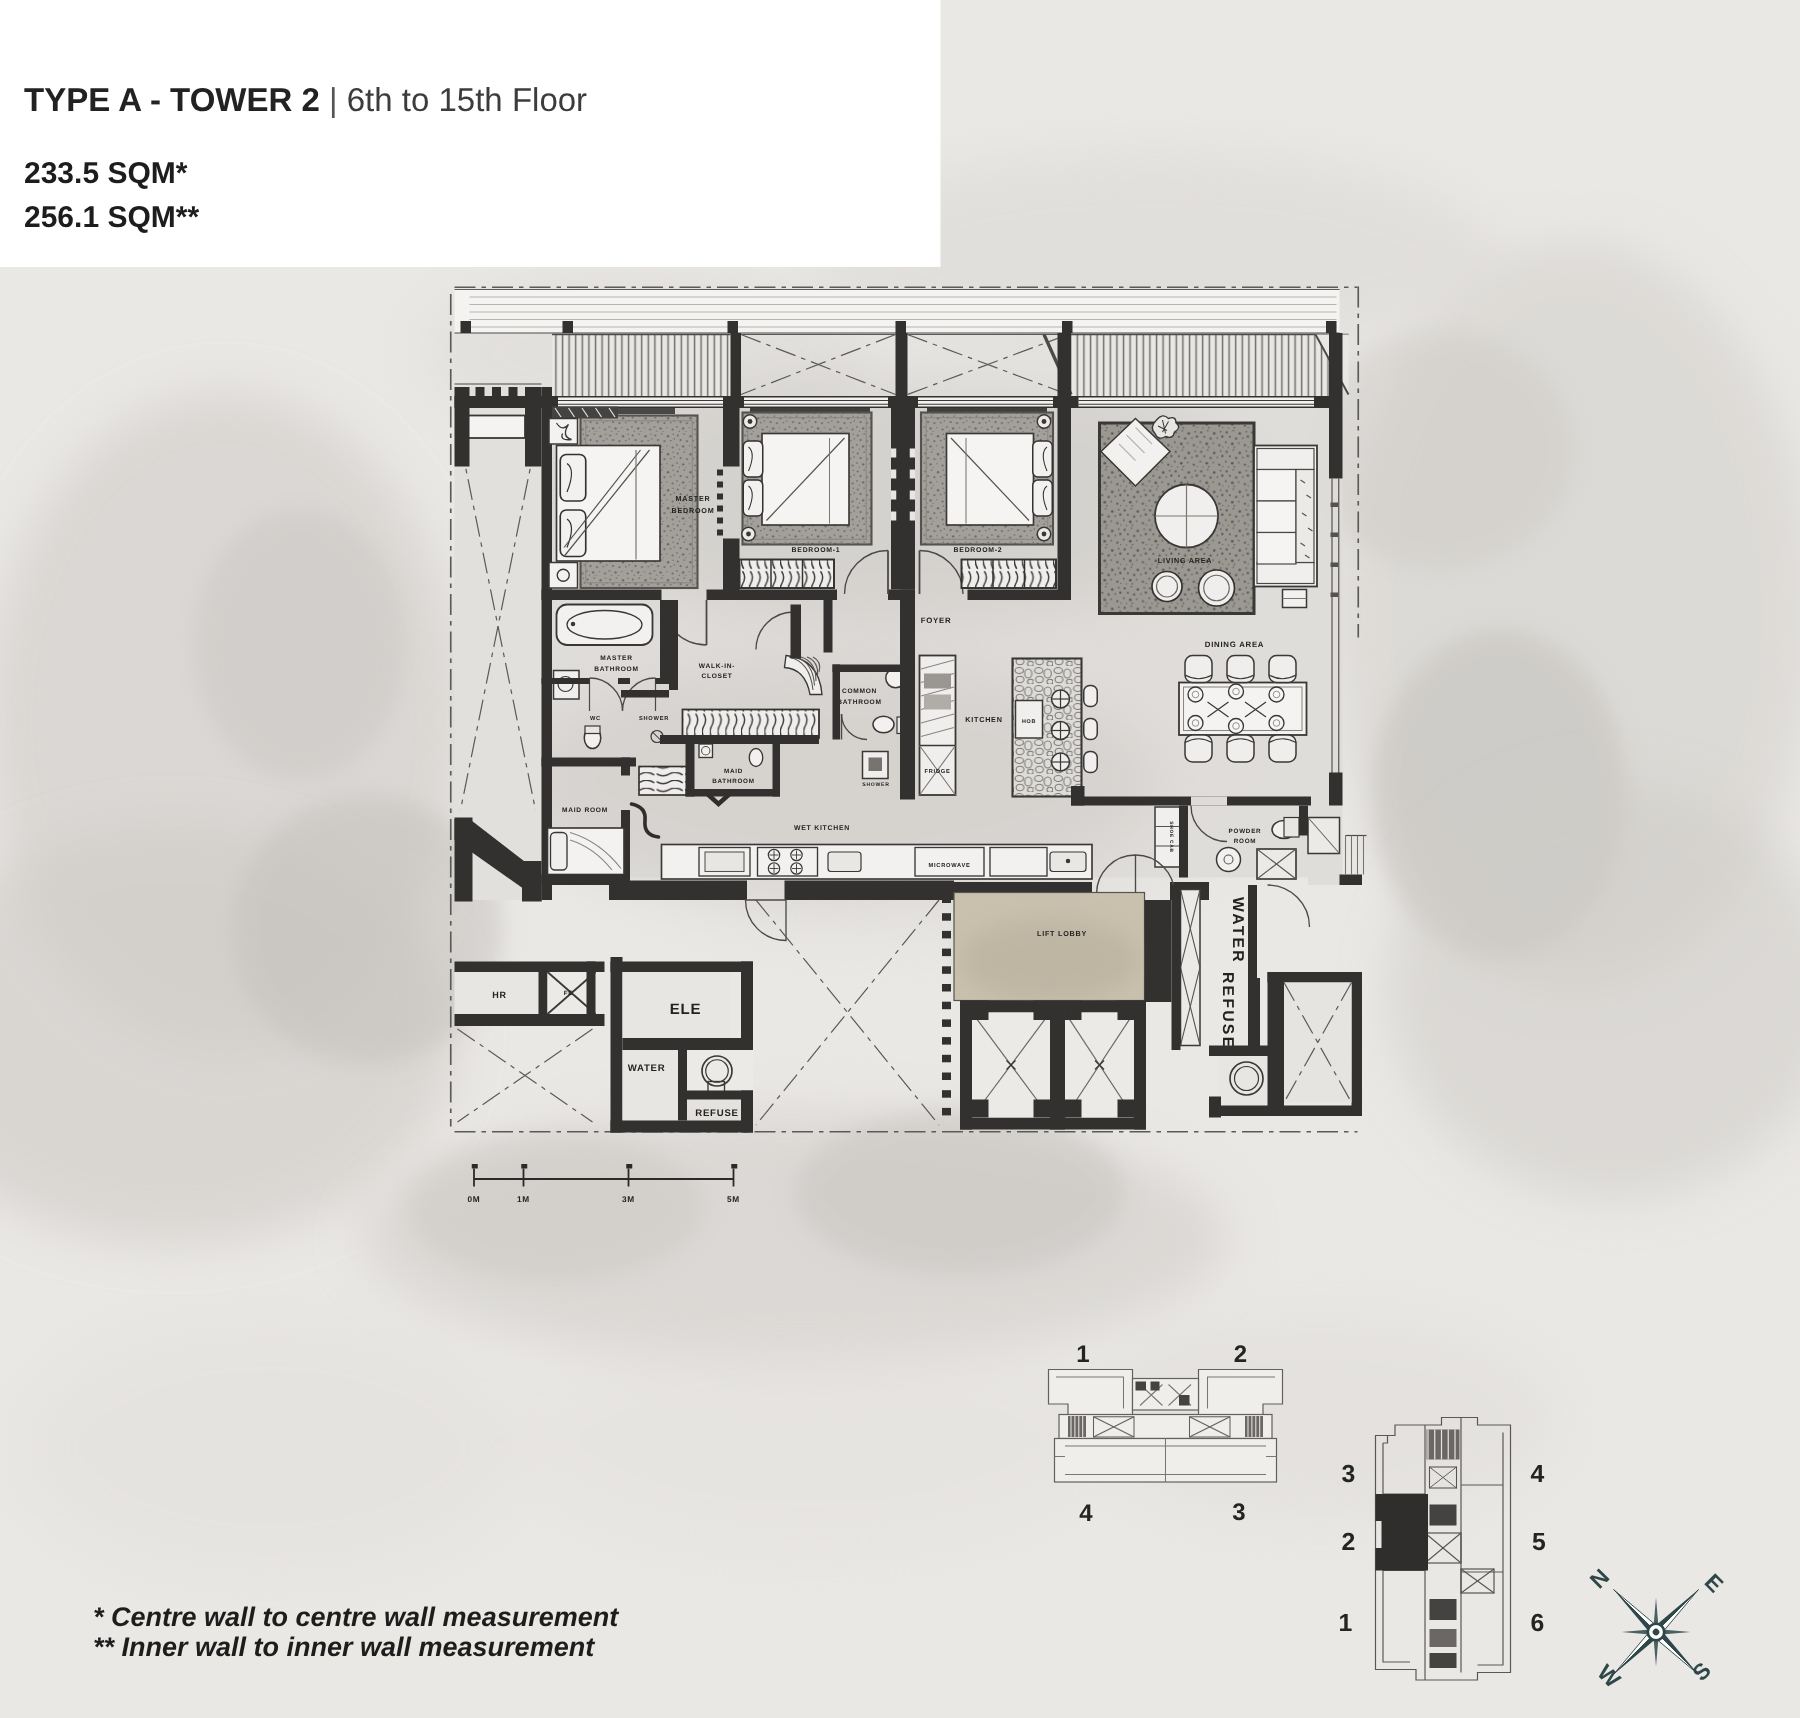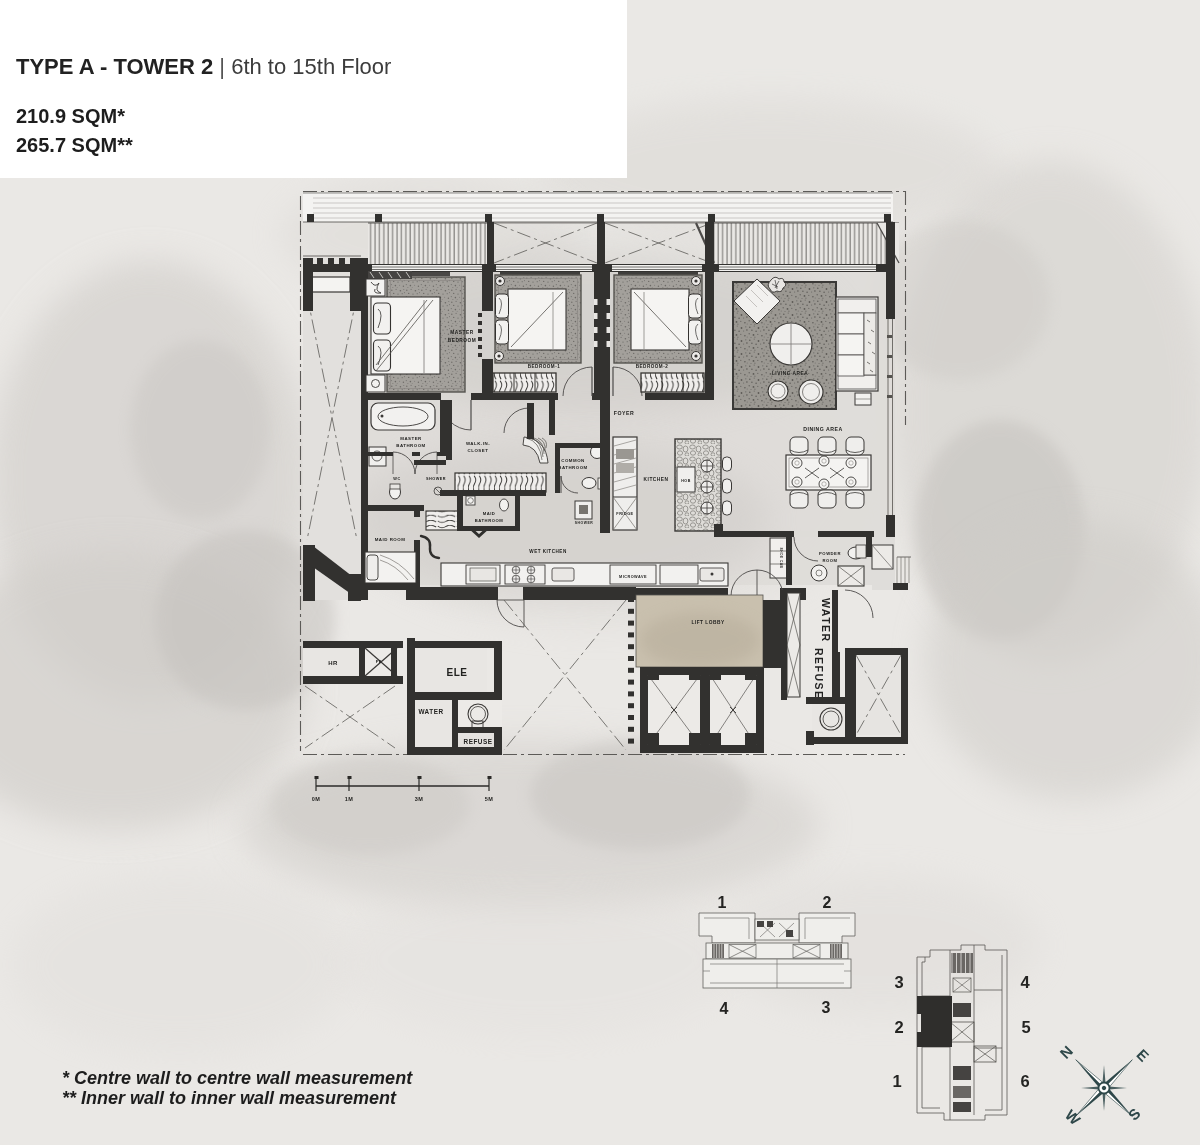--- a/index.html
+++ b/index.html
@@ -686,17 +686,17 @@
 <circle r="2.2" fill="#2e4749"></circle>
 </g>
 <text x="1070" y="1056" font-family="Liberation Sans,sans-serif" font-size="15" font-weight="bold" text-anchor="middle" fill="#2e4749" transform="rotate(-45 1070 1056)">N</text>
 <text x="1139" y="1059" font-family="Liberation Sans,sans-serif" font-size="15" font-weight="bold" text-anchor="middle" fill="#2e4749" transform="rotate(45 1139 1059)">E</text>
 <text x="1069" y="1121" font-family="Liberation Sans,sans-serif" font-size="15" font-weight="bold" text-anchor="middle" fill="#2e4749" transform="rotate(45 1069 1121)">W</text>
 <text x="1138" y="1118" font-family="Liberation Sans,sans-serif" font-size="15" font-weight="bold" text-anchor="middle" fill="#2e4749" transform="rotate(-45 1138 1118)">S</text>
 </svg>
 
 <div style="position:absolute;left:0;top:0;width:627px;height:178px;background:#fff;"></div>
 <div style="position:absolute;left:16px;top:54px;font:bold 22px 'Liberation Sans',sans-serif;color:#222;white-space:nowrap;">TYPE A - TOWER 2 <span style="font-weight:normal;color:#555;">|</span> <span style="font-weight:normal;color:#3c3c3c;">6th to 15th Floor</span></div>
-<div style="position:absolute;left:16px;top:105px;font:bold 20px 'Liberation Sans',sans-serif;color:#1d1d1d;">210.9 SQM*</div>
-<div style="position:absolute;left:16px;top:134px;font:bold 20px 'Liberation Sans',sans-serif;color:#1d1d1d;">265.7 SQM**</div>
+<div style="position:absolute;left:16px;top:105px;font:bold 20px 'Liberation Sans',sans-serif;color:#1d1d1d;">233.5 SQM*</div>
+<div style="position:absolute;left:16px;top:134px;font:bold 20px 'Liberation Sans',sans-serif;color:#1d1d1d;">256.1 SQM**</div>
 <div style="position:absolute;left:62px;top:1088px;font:italic bold 18px 'Liberation Sans',sans-serif;color:#1d1d1d;">** Inner wall to inner wall measurement</div>
 <div style="position:absolute;left:62px;top:1068px;font:italic bold 18px 'Liberation Sans',sans-serif;color:#1d1d1d;">* Centre wall to centre wall measurement</div>
 
 </div>
 </body></html>

